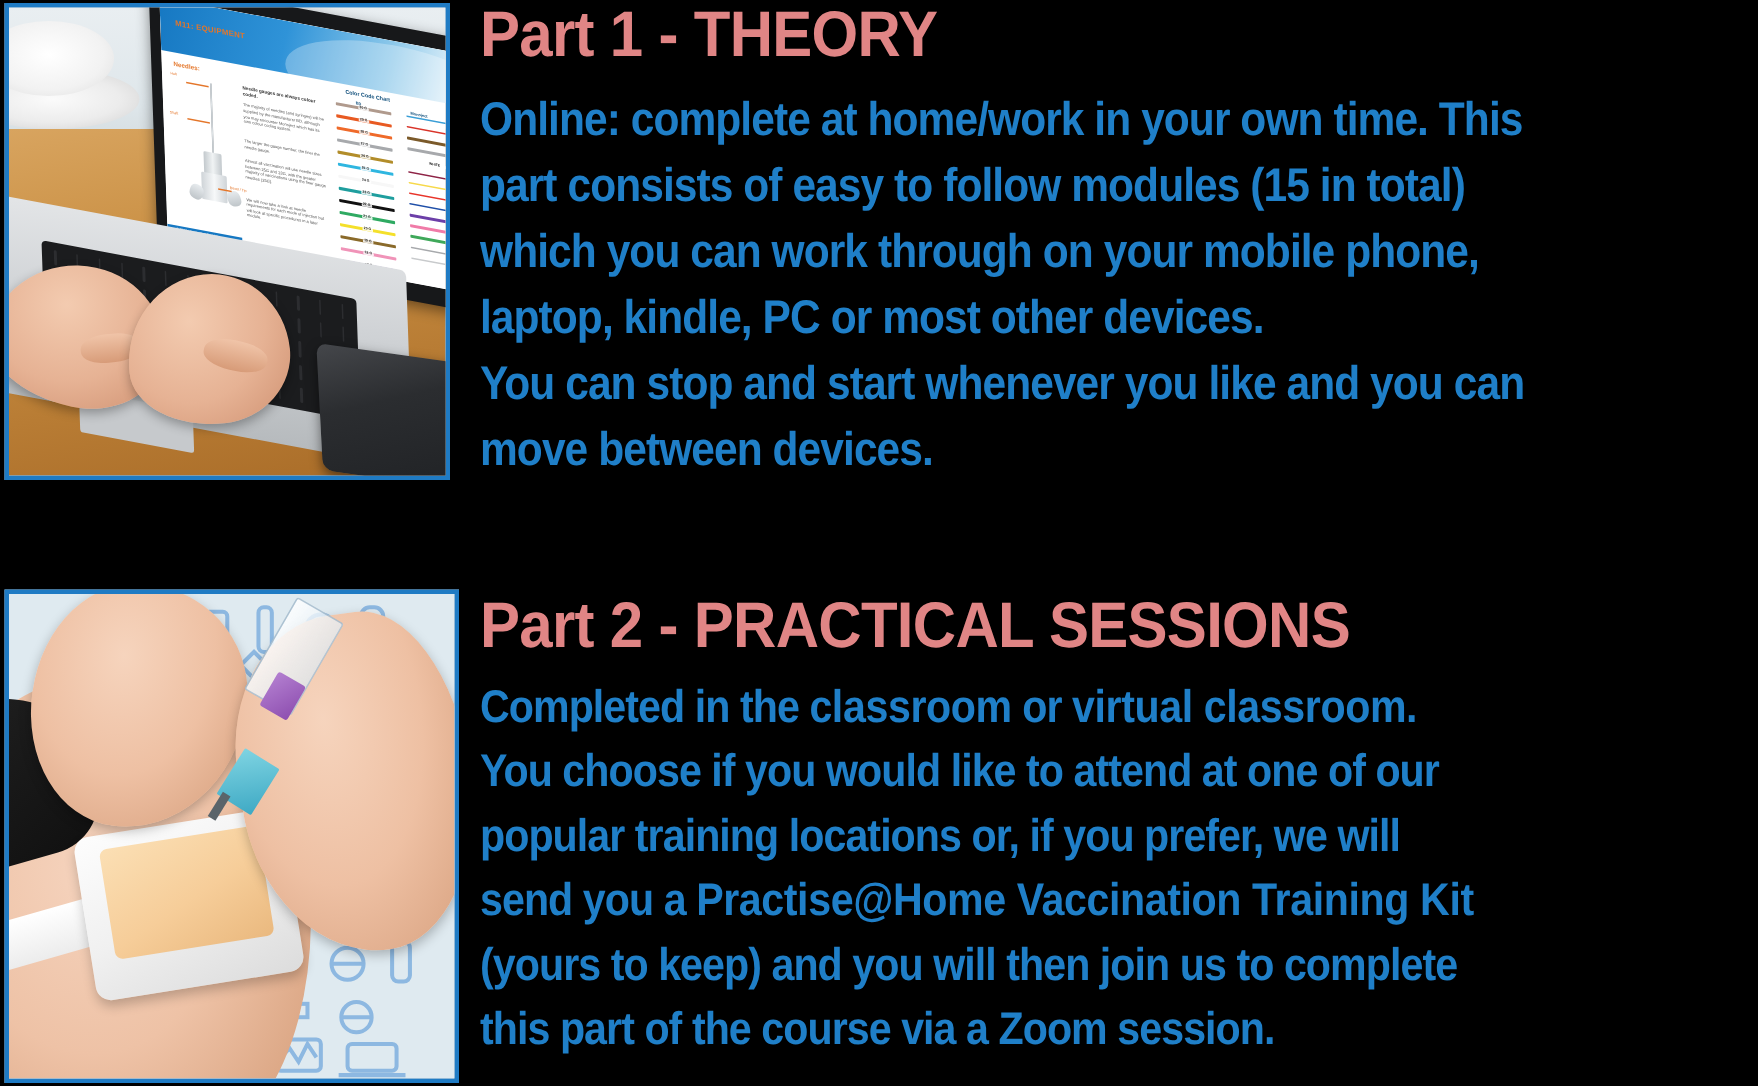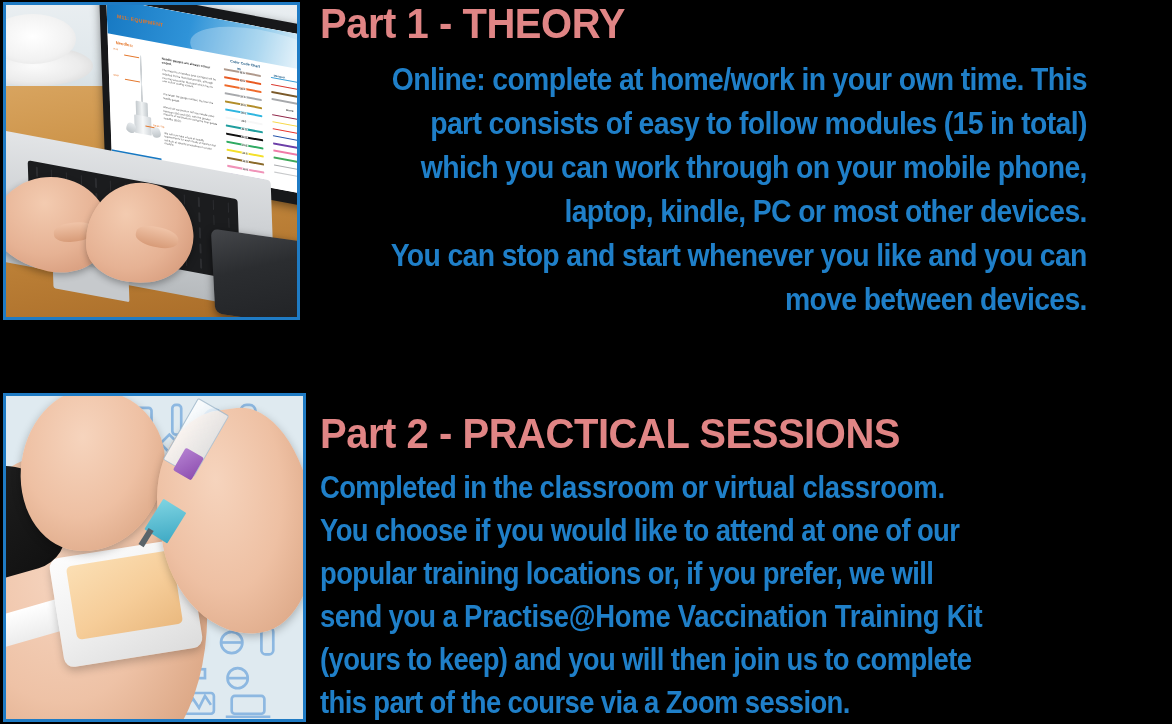--- a/index.html
+++ b/index.html
@@ -493,31 +493,31 @@
       <div class="ij-syringe-hub"></div>
       <div class="ij-needle"></div>
       <div class="ij-needle-tip"></div>
     </div>
   </div>
 
   <div class="txt-col">
 
     <div class="section" style="left:0;top:2px;width:852px;">
       <div class="heading" style="color:#E08585;">Part 1 - THEORY</div>
-      <div id="part1-lines" style="margin-top:12px;text-align:right;">
+      <div id="part1-lines" style="margin-top:12px;">
           <div class="body-line" style="color: rgb(31, 127, 200);">Online: complete at home/work in your own time. This</div>
           <div class="body-line" style="color: rgb(31, 127, 200);">part consists of easy to follow modules (15 in total)</div>
           <div class="body-line" style="color: rgb(31, 127, 200);">which you can work through on your mobile phone,</div>
           <div class="body-line" style="color: rgb(31, 127, 200);">laptop, kindle, PC or most other devices.</div>
           <div class="body-line" style="color: rgb(31, 127, 200);">You can stop and start whenever you like and you can</div>
           <div class="body-line" style="color: rgb(31, 127, 200);">move between devices.</div>
         </div>
     </div>
 
-    <div class="section" style="left:0;top:412px;width:852px;">
+    <div class="section" style="left:0;top:396px;width:852px;">
       <div class="heading" style="color:#E08585;">Part 2 - PRACTICAL SESSIONS</div>
       <div id="part2-lines" style="margin-top:11px;">
           <div class="body-line s2" style="color: rgb(31, 127, 200);"><span>Completed in the </span><b class="em">classroom</b><span> or </span><b class="em">virtual classroom</b><span>.</span></div>
           <div class="body-line s2" style="color: rgb(31, 127, 200);"><span>You choose if you would like to attend at one of our</span></div>
           <div class="body-line s2" style="color: rgb(31, 127, 200);"><span>popular training locations or, if you prefer, we will</span></div>
           <div class="body-line s2" style="color: rgb(31, 127, 200);"><span>send you a </span><b class="em">Practise@Home Vaccination Training Kit</b></div>
           <div class="body-line s2" style="color: rgb(31, 127, 200);"><span>(yours to keep) and you will then join us to complete</span></div>
           <div class="body-line s2" style="color: rgb(31, 127, 200);"><span>this part of the course via a Zoom session.</span></div>
         </div>
     </div>

